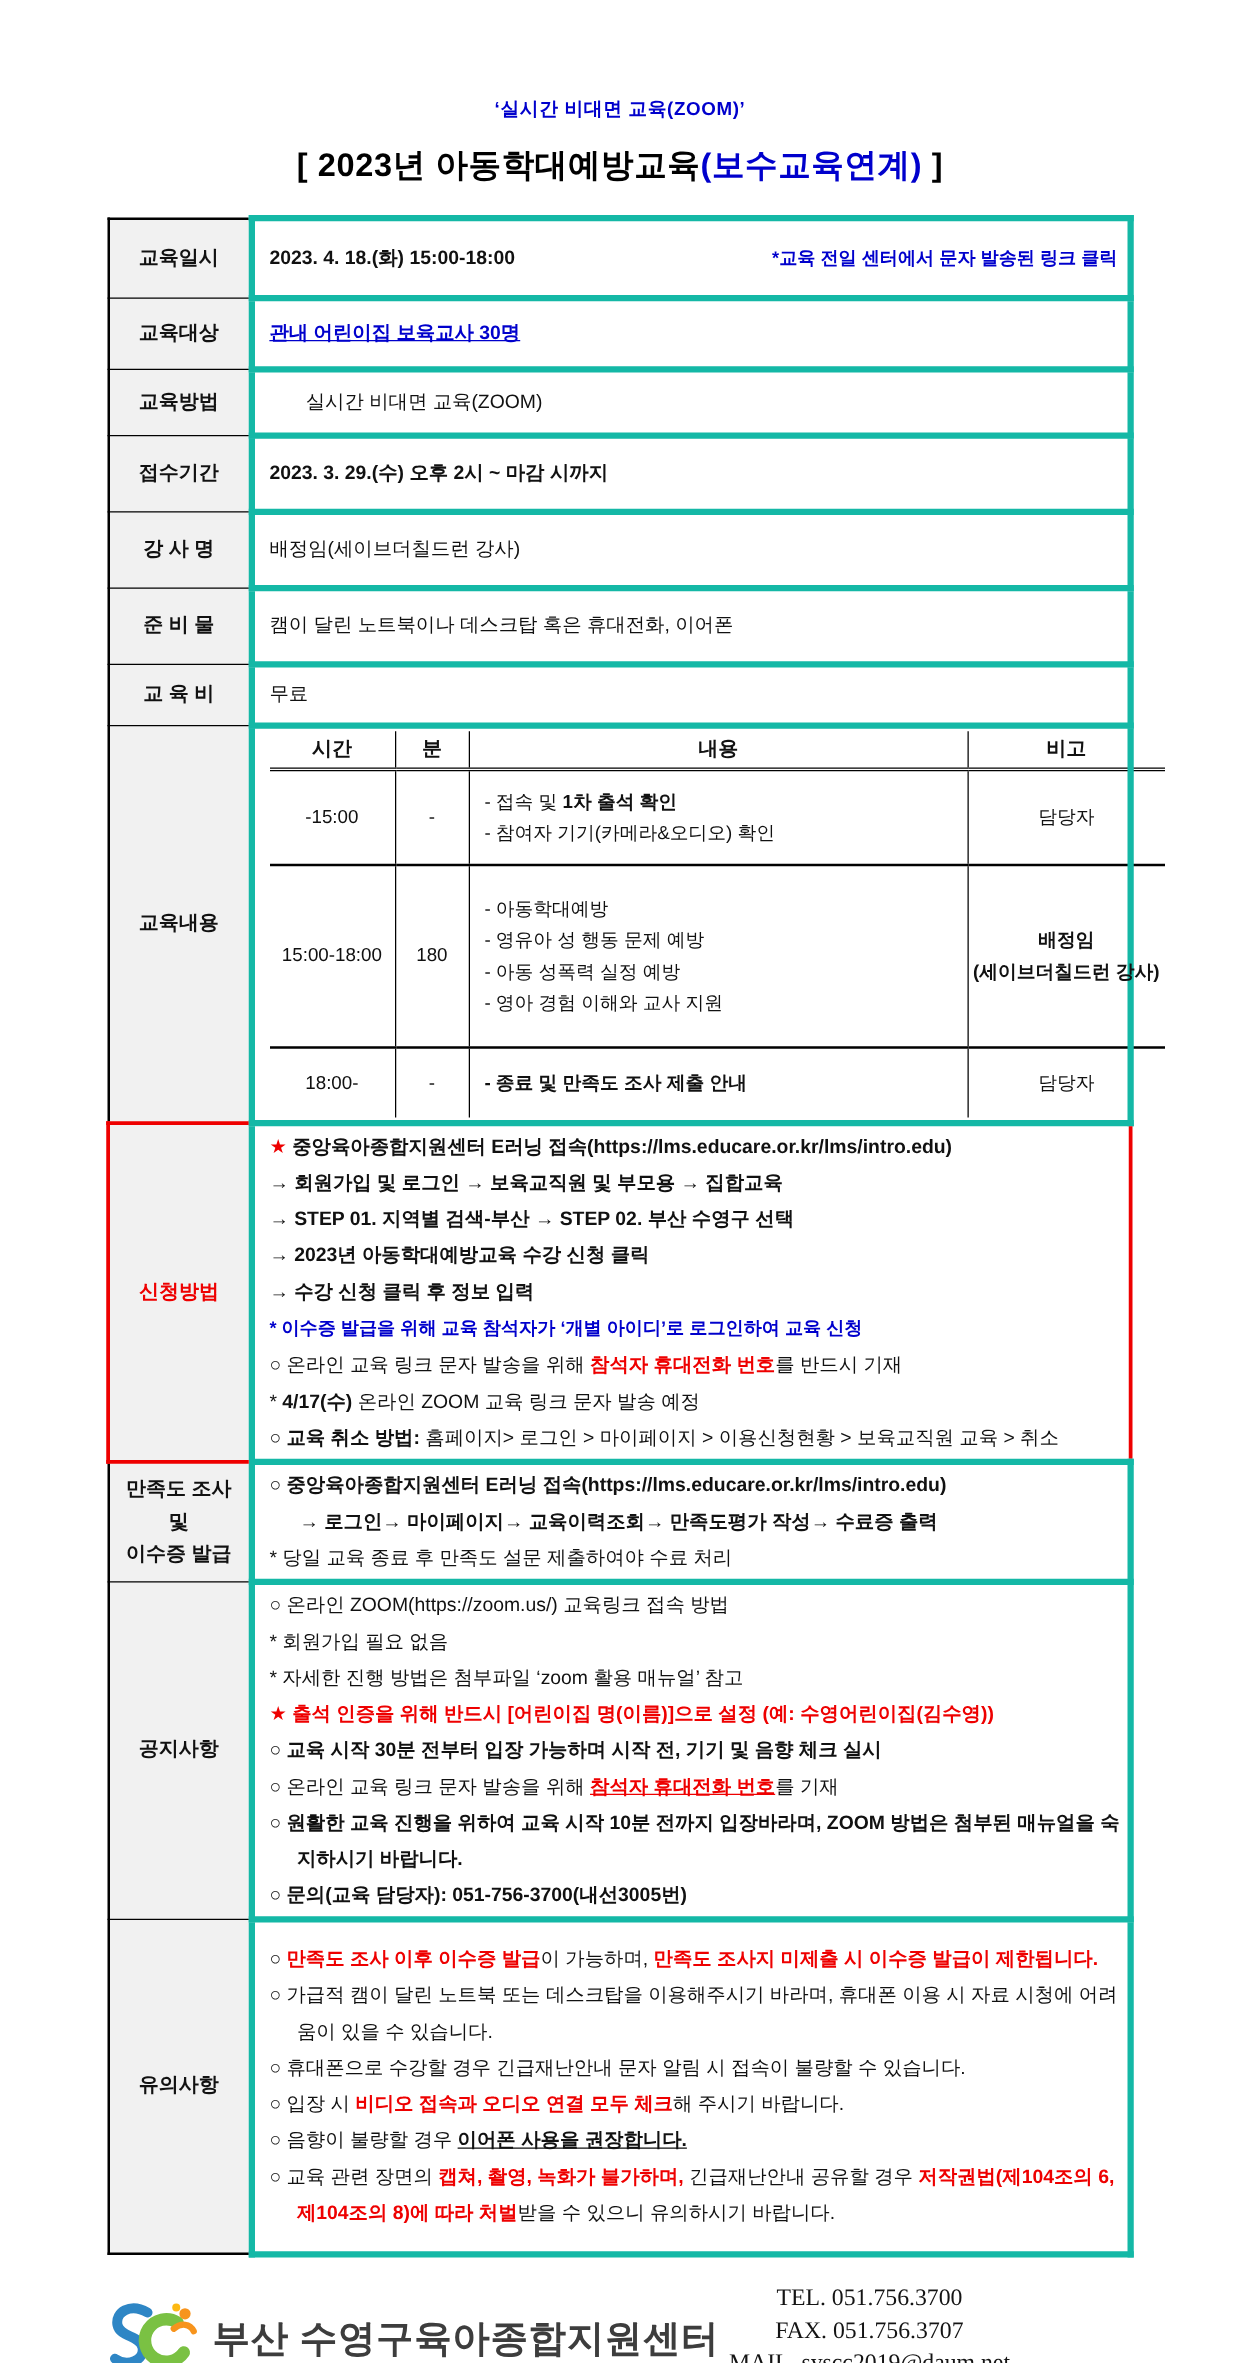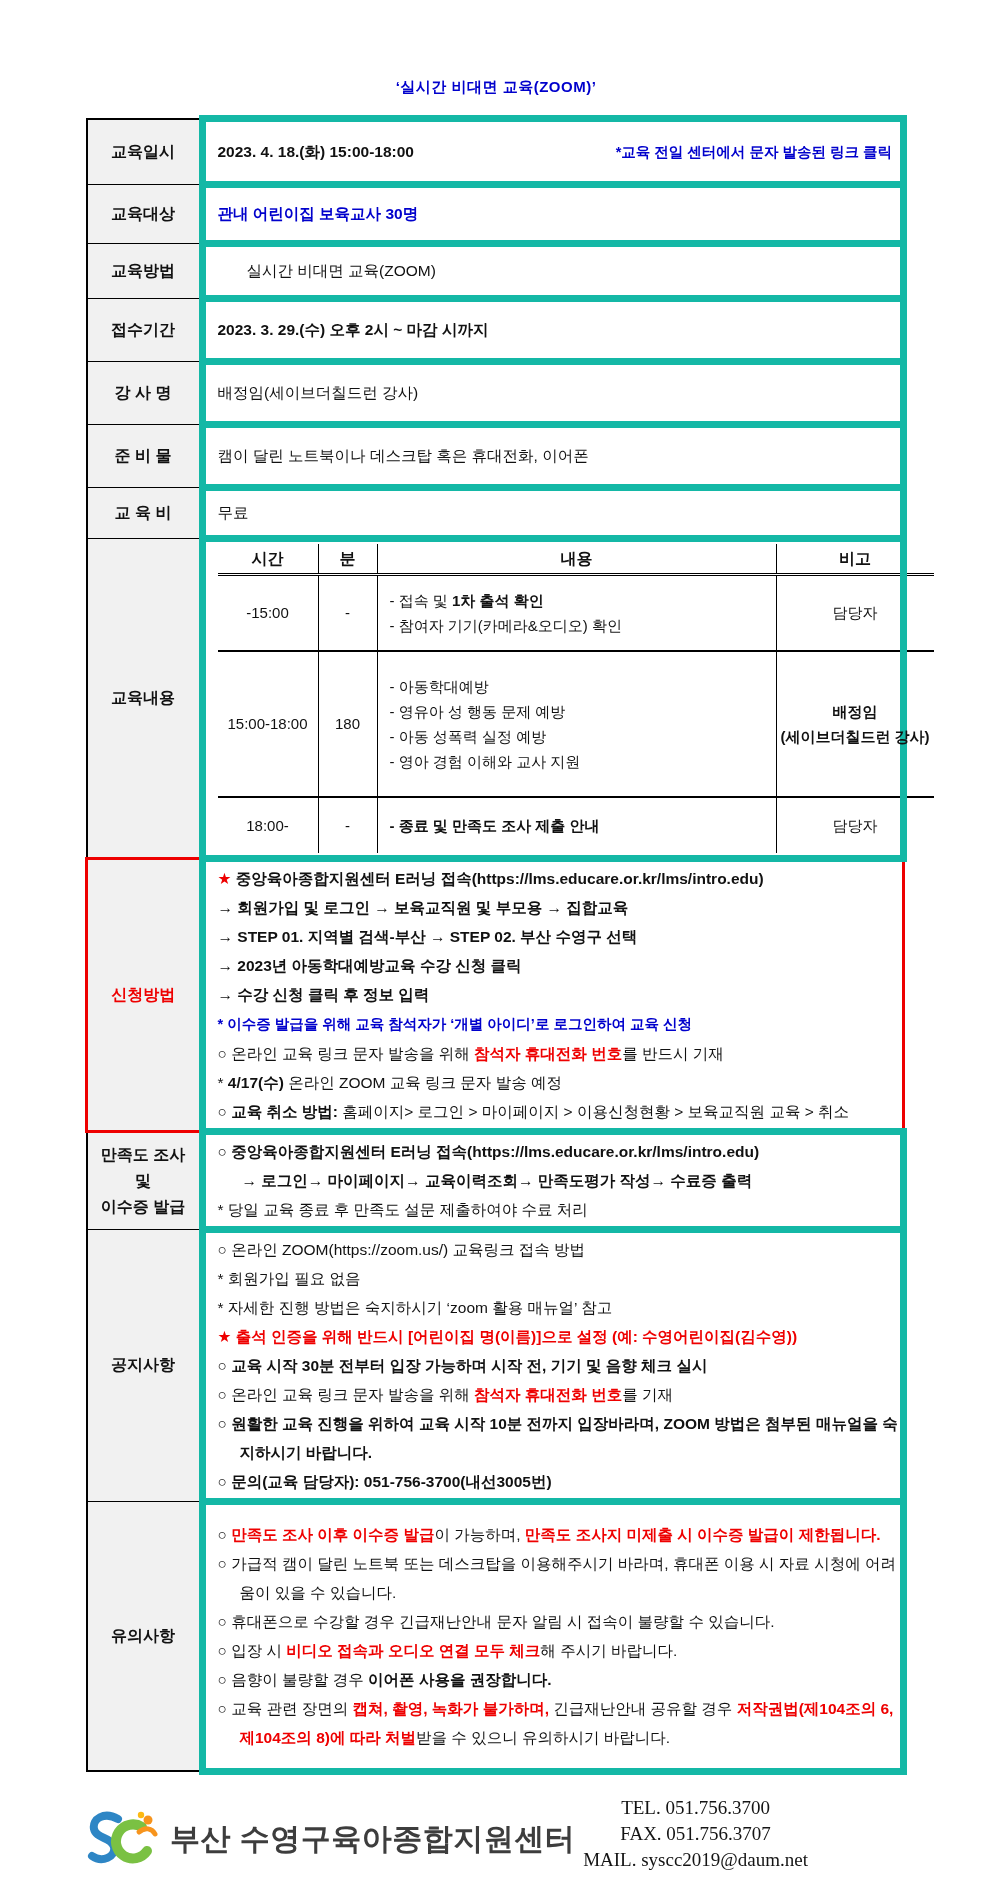--- a/index.html
+++ b/index.html
@@ -23,28 +23,28 @@
   table.main{
     width:822px;margin:0 auto;border-collapse:collapse;table-layout:fixed;
     border:2px solid #000;font-size:15.5px;
   }
   table.main th{
     width:107px;background:#f1f1f1;border:1px solid #000;
     font-size:16px;font-weight:bold;text-align:center;vertical-align:middle;
     padding:4px 2px;white-space:pre-line;line-height:26px;color:#111;
   }
   table.main td{
-    border:7px solid #14b8a6;vertical-align:middle;padding:2px 0 2px 12px;
+    border:5px solid #14b8a6;vertical-align:middle;padding:2px 0 2px 12px;
     line-height:24px;color:#111;
   }
   .cellflex{display:flex;align-items:center;justify-content:space-between;padding-right:8px;}
 
   
   .b{font-weight:bold;}
-  .u{}
+  .u{text-decoration:underline;}
   .blue{color:#0000cc;}
   .red{color:#ee0000;}
   .sm{font-size:14.5px;}
 
   
   tr.redbox th{border-top:3px solid #ee0000;border-bottom:3px solid #ee0000;border-left:3px solid #ee0000;color:#ee0000;}
   tr.redbox td{border-top:3px solid #ee0000;border-bottom:3px solid #ee0000;border-right:3px solid #ee0000;}
 
   
   td.section{padding:7px 10px 7px 10px;vertical-align:middle;}
@@ -81,20 +81,21 @@
   }
   .contacts div{white-space:nowrap;text-align:center;}
 </style>
 </head>
 <body>
 
 <div class="page">
 
   <div class="subtitle">‘실시간 비대면 교육(ZOOM)’</div>
 
+  <div class="title"><span>[ 2023년 아동학대예방교육</span><span class="hl">(보수교육연계)</span><span> ]</span></div>
 
   <table class="main">
     <tbody id="main-tbody">
         <tr>
           <th>교육일시</th>
           <td style="height: 55px;">
             <div class="cellflex">
               <span><span class="b">2023. 4. 18.(화) 15:00-18:00</span></span>
               <span><span class="blue b sm">*교육 전일 센터에서 문자 발송된 링크 클릭</span></span>
             </div>
@@ -220,21 +221,21 @@
             <div class="sec-line"><span>○ </span><span class="b">중앙육아종합지원센터 E러닝 접속(https://lms.educare.or.kr/lms/intro.edu)</span></div>
             <div class="sec-line ind"><span class="b">→ 로그인→ 마이페이지→ 교육이력조회→ 만족도평가 작성→ 수료증 출력</span></div>
             <div class="sec-line"><span>* 당일 교육 종료 후 만족도 설문 제출하여야 수료 처리</span></div>
           </td>
         </tr>
         <tr>
           <th>공지사항</th>
           <td class="section" style="height: 245px;">
             <div class="sec-line"><span>○ 온라인 ZOOM(https://zoom.us/) 교육링크 접속 방법</span></div>
             <div class="sec-line"><span>* 회원가입 필요 없음</span></div>
-            <div class="sec-line"><span>* 자세한 진행 방법은 숙지하시기 ‘zoom 활용 매뉴얼’ 참고</span></div>
+            <div class="sec-line"><span>* 자세한 진행 방법은 첨부파일 ‘zoom 활용 매뉴얼’ 참고</span></div>
             <div class="sec-line"><span class="red b">★ 출석 인증을 위해 반드시 [어린이집 명(이름)]으로 설정 (예: 수영어린이집(김수영))</span></div>
             <div class="sec-line"><span class="b">○ 교육 시작 30분 전부터 입장 가능하며 시작 전, 기기 및 음향 체크 실시</span></div>
             <div class="sec-line"><span>○ 온라인 교육 링크 문자 발송을 위해 </span><span class="red b u">참석자 휴대전화 번호</span><span>를 기재</span></div>
             <div class="sec-line"><span class="b">○ 원활한 교육 진행을 위하여 교육 시작 10분 전까지 입장바라며, ZOOM 방법은 첨부된 매뉴얼을 숙지하시기 바랍니다.</span></div>
             <div class="sec-line"><span>○ </span><span class="b">문의(교육 담당자): 051-756-3700(내선3005번)</span></div>
           </td>
         </tr>
         <tr>
           <th>유의사항</th>
           <td class="section" style="height: 259px;">

